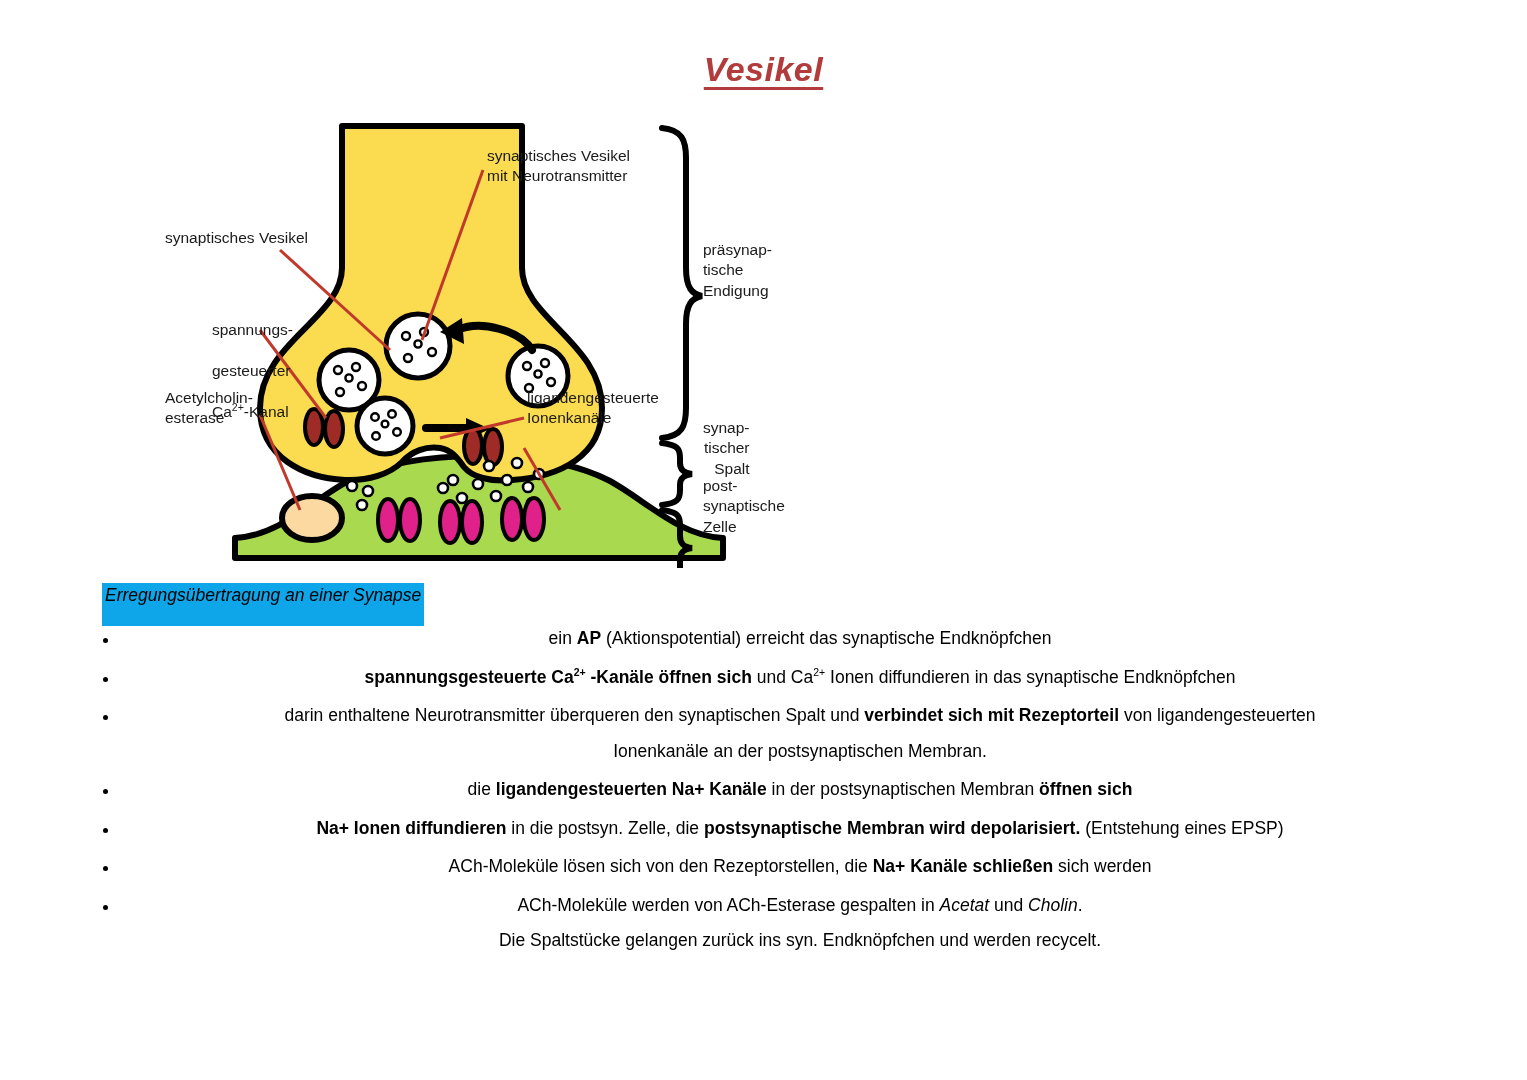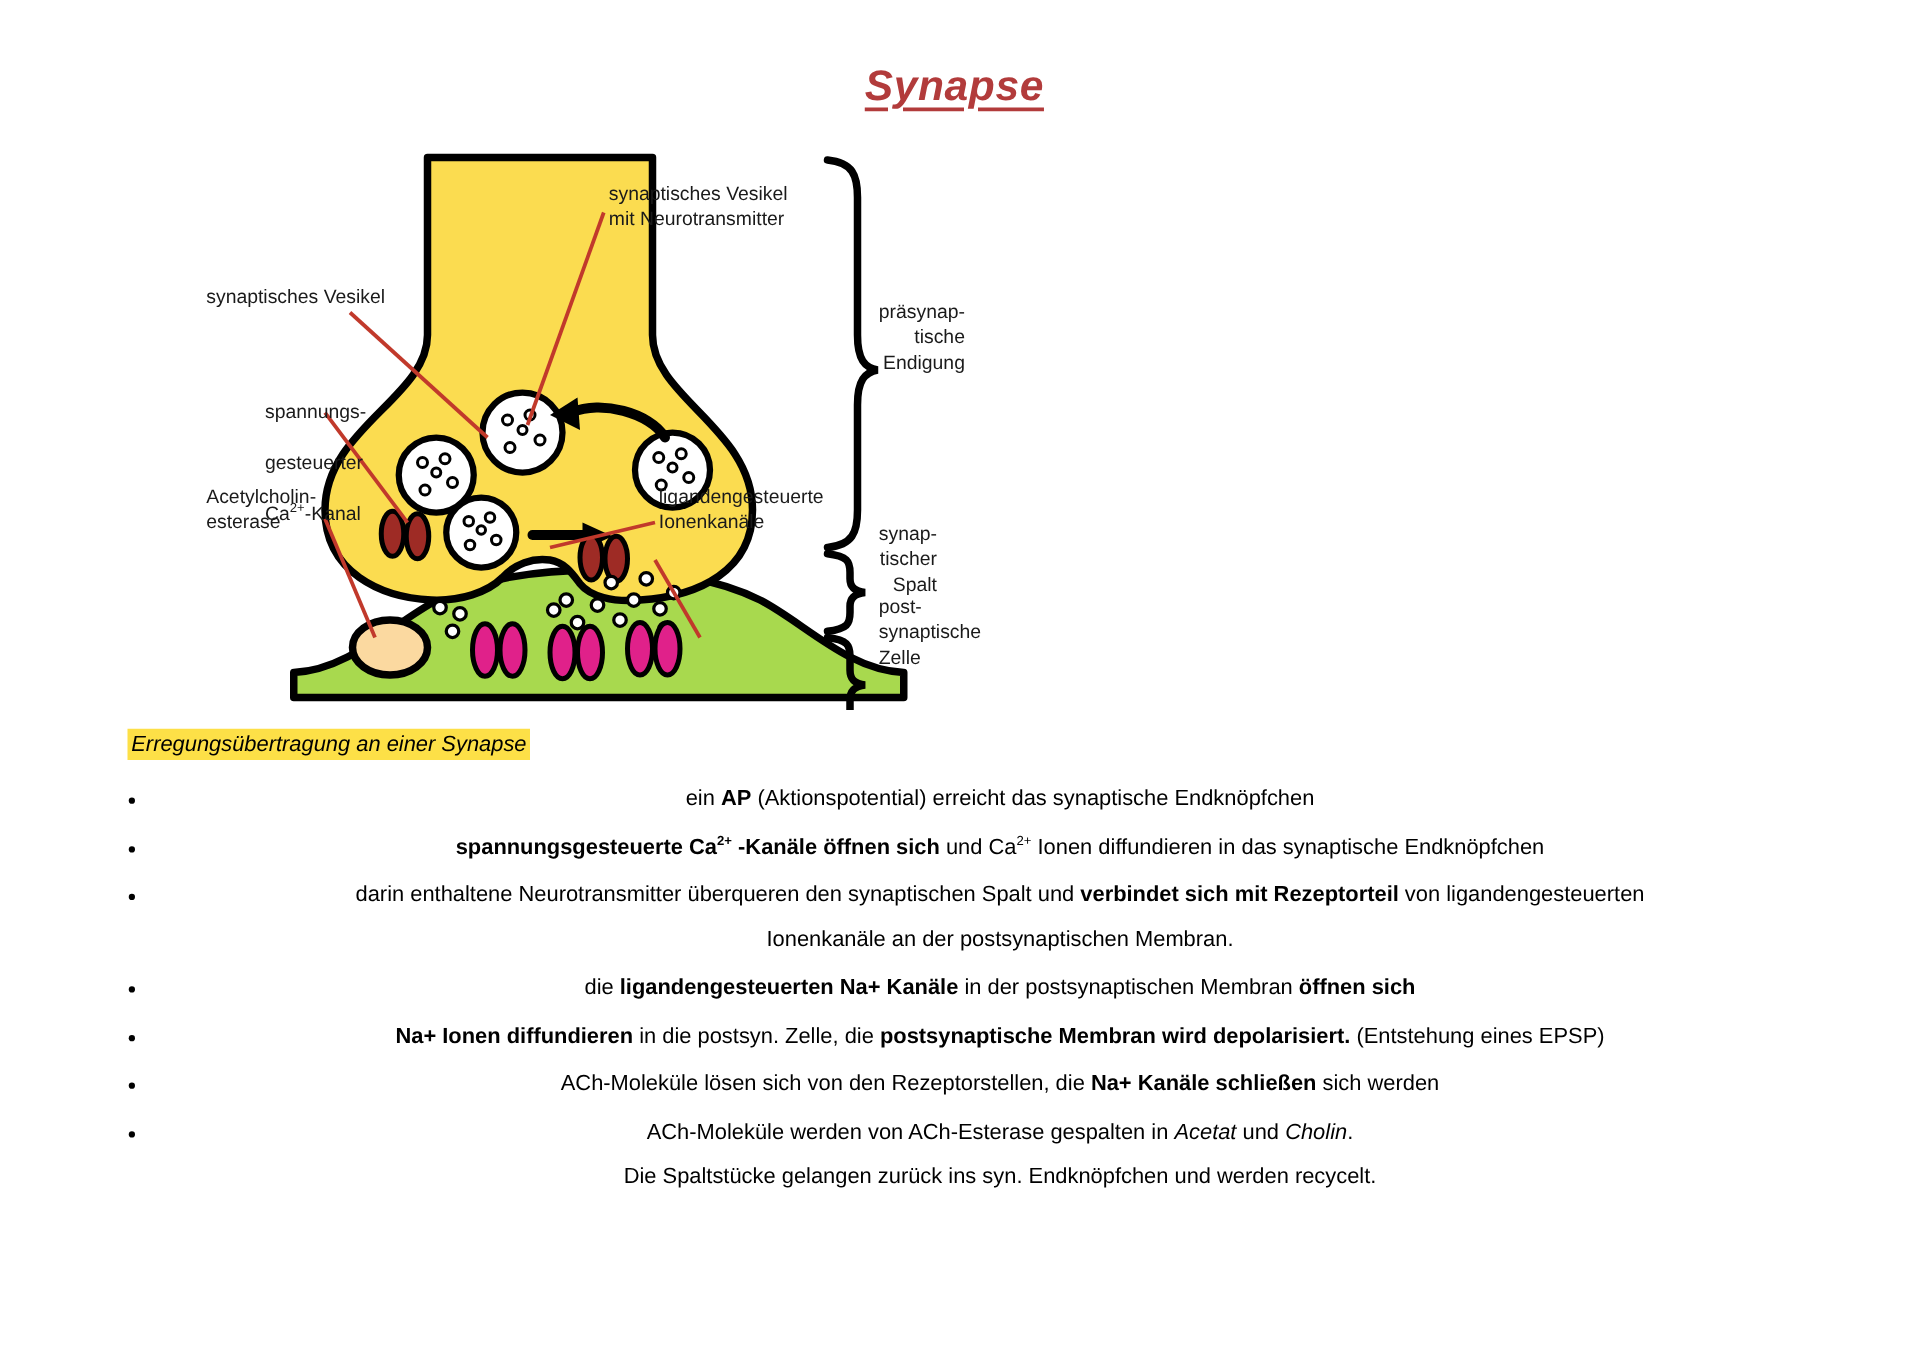--- a/index.html
+++ b/index.html
@@ -48,35 +48,35 @@
     font-size: 15.5px;
     line-height: 1.32;
     color: #1a1a1a;
     white-space: pre-line;
   }
   #label-vesikel-neurotransmitter { left: 347px; top:  28px; }
   #label-synaptisches-vesikel     { left:  25px; top: 110px; }
   #label-ca-kanal                 { left:  25px; top: 182px; margin-left: 47px; }
   #label-acetylcholinesterase     { left:  25px; top: 270px; }
   #label-ionenkanaele             { left: 387px; top: 270px; }
-  #label-praesynaptische-endigung { left: 563px; top: 122px; text-align: right; }
+  #label-praesynaptische-endigung { left: 563px; top: 122px; }
   #label-synaptischer-spalt       { left: 563px; top: 300px; text-align: right; }
   #label-postsynaptische-zelle    { left: 563px; top: 358px; }
 
   .sup { font-size: 10.5px; vertical-align: super; line-height: 0; }
 
   
   #section-subtitle {
     position: absolute;
     top: 583px;
     left: 102px;
-    background: #fde047;
+    background: #0ea5e9;
     font-style: italic;
     font-size: 17.5px;
-    padding: 2px 3px 2px 3px;
+    padding: 2px 3px 20px 3px;
     line-height: 1.2;
     color: #000;
   }
 
   
   #steps-list {
     position: absolute;
     top: 630px;
     left: 100px;
     width: 1360px;
@@ -101,21 +101,21 @@
     border-radius: 50%;
   }
   #steps-list .item-line { display: block; margin-bottom: 18px; text-align: center; }
   #steps-list .item-line:last-child { margin-bottom: 0; }
   b { font-weight: bold; }
   i { font-style: italic; }
 </style>
 </head>
 <body>
 
-<div id="page-title">Synapse</div>
+<div id="page-title">Vesikel</div>
 
 <div id="diagram-figure">
 
   <svg id="diagram-svg" width="680" height="450" viewBox="0 0 680 450">
 
     <path d="M 95 440 L 95 420 C 140 418 175 380 210 362 C 250 342 300 338 340 338
              C 380 338 428 342 468 362 C 503 380 538 418 583 420 L 583 440 Z" fill="#a8d94e" stroke="#000000" stroke-width="6" stroke-linejoin="round"></path>
 
     <path d="M 202 8 L 202 150 C 202 200 120 225 120 290
              C 120 340 165 360 205 362

